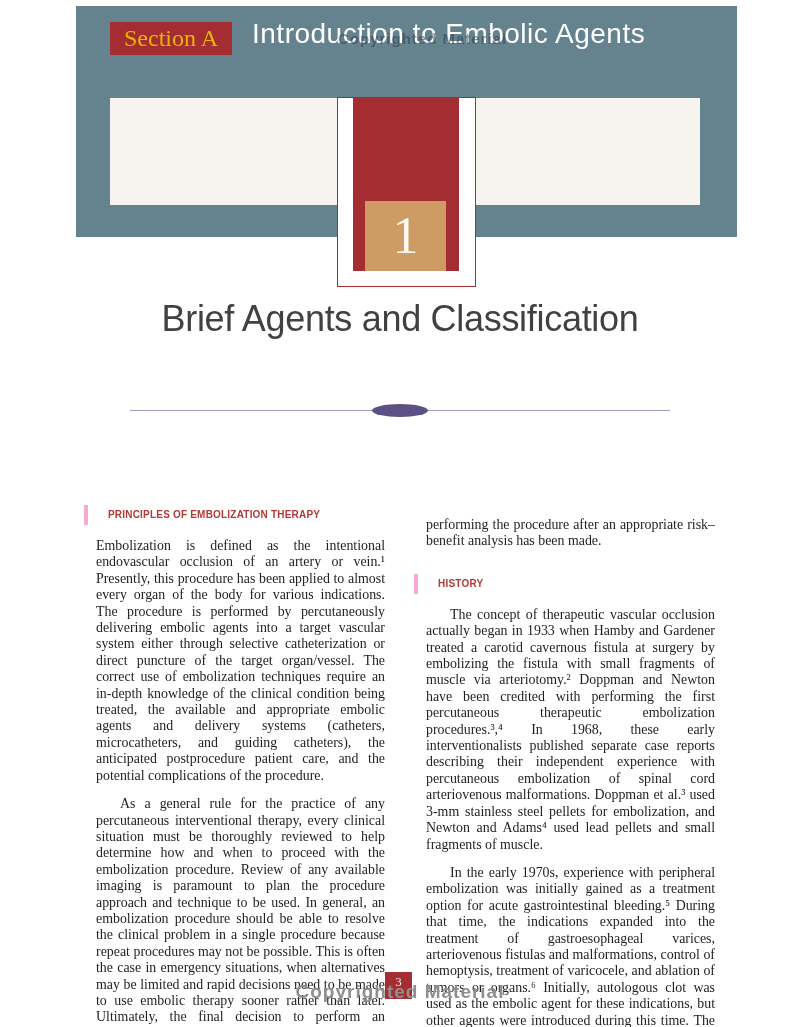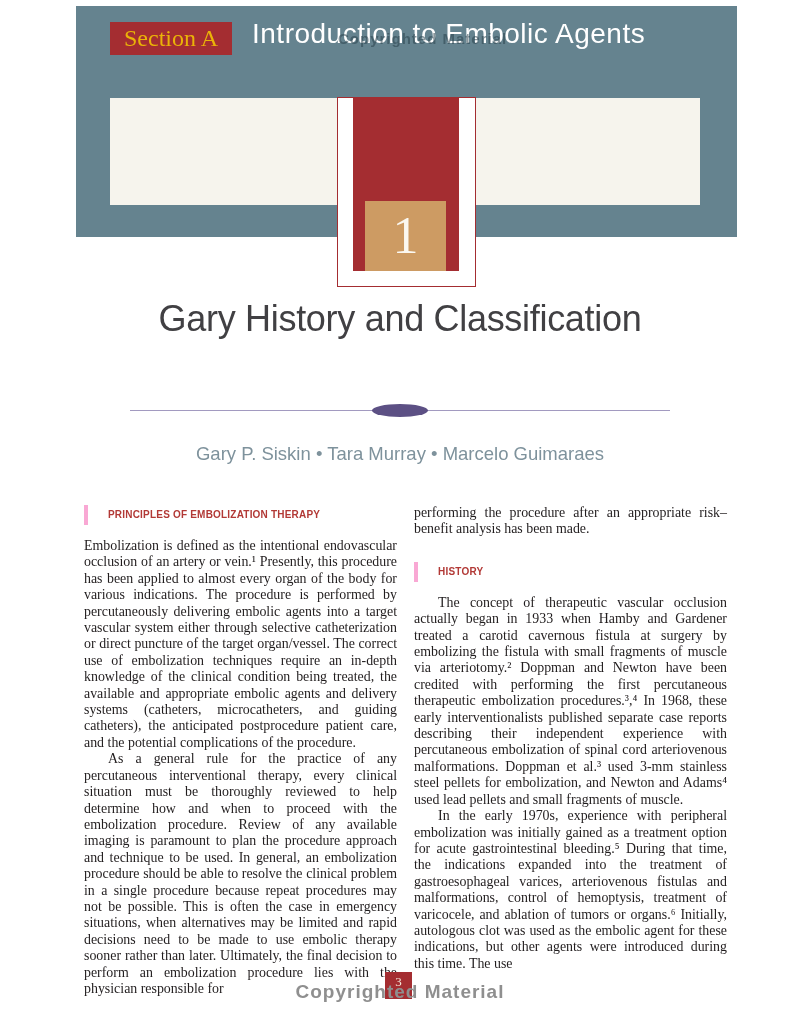--- a/index.html
+++ b/index.html
@@ -42,21 +42,21 @@
            color:#7e929c;font-family:"Liberation Sans",sans-serif;font-size:18.5px;}
 
   
   .columns{position:absolute;left:84px;top:505px;width:643px;display:flex;gap:17px;}
   .col{width:313px;}
   .sect-heading{border-left:4px solid #f9a8d4;padding-left:20px;
                 font-family:"Liberation Sans",sans-serif;font-weight:700;
                 font-size:10px;line-height:20px;color:#b23936;letter-spacing:0.2px;
                 margin:0 0 13px 0;}
   .history-heading{margin-top:24px;}
-  .para{margin:0;text-align:justify;color:#211d1e;font-size:13.9px;line-height:16.4px;}
+  .para{margin:12px;text-align:justify;color:#211d1e;font-size:13.9px;line-height:16.4px;}
   .indent{text-indent:24px;}
 
   
   .footer-box{position:absolute;left:385px;top:972px;width:27px;height:27px;
               background:#a42d31;z-index:1;}
   .footer-num{position:absolute;left:385px;top:974px;width:27px;text-align:center;
               color:#f5e9db;font-family:"Liberation Serif",serif;font-size:13px;z-index:3;}
   .footer-watermark{position:absolute;left:0;top:981px;width:800px;text-align:center;
               color:#8f8f8f;font-family:"Liberation Sans",sans-serif;font-weight:700;
               font-size:19px;letter-spacing:1px;z-index:2;}
@@ -76,27 +76,26 @@
   </div>
 
   <div class="chapter-outline">
     <div class="chapter-red"></div>
     <div class="chapter-tan">
       <span class="chapter-num">1</span>
     </div>
   </div>
 
   <div class="main-title">
-    <div>Gary History and Classification</div>
+    <div>Brief Agents and Classification</div>
   </div>
 
   <div class="divider-line"></div>
   <div class="divider-ellipse"></div>
 
-  <div class="authors">Gary P. Siskin • Tara Murray • Marcelo Guimaraes</div>
 
   <div class="columns">
 
     <div class="col">
       <h2 class="sect-heading">PRINCIPLES OF EMBOLIZATION THERAPY</h2>
       <p class="para">Embolization is defined as the intentional endovascular occlusion of an artery or vein.¹ Presently, this procedure has been applied to almost every organ of the body for various indications. The procedure is performed by percutaneously delivering embolic agents into a target vascular system either through selective catheterization or direct puncture of the target organ/vessel. The correct use of embolization techniques require an in-depth knowledge of the clinical condition being treated, the available and appropriate embolic agents and delivery systems (catheters, microcatheters, and guiding catheters), the anticipated postprocedure patient care, and the potential complications of the procedure.</p>
       <p class="para indent">As a general rule for the practice of any percutaneous interventional therapy, every clinical situation must be thoroughly reviewed to help determine how and when to proceed with the embolization procedure. Review of any available imaging is paramount to plan the procedure approach and technique to be used. In general, an embolization procedure should be able to resolve the clinical problem in a single procedure because repeat procedures may not be possible. This is often the case in emergency situations, when alternatives may be limited and rapid decisions need to be made to use embolic therapy sooner rather than later. Ultimately, the final decision to perform an embolization procedure lies with the physician responsible for</p>
     </div>
 
     <div class="col">

